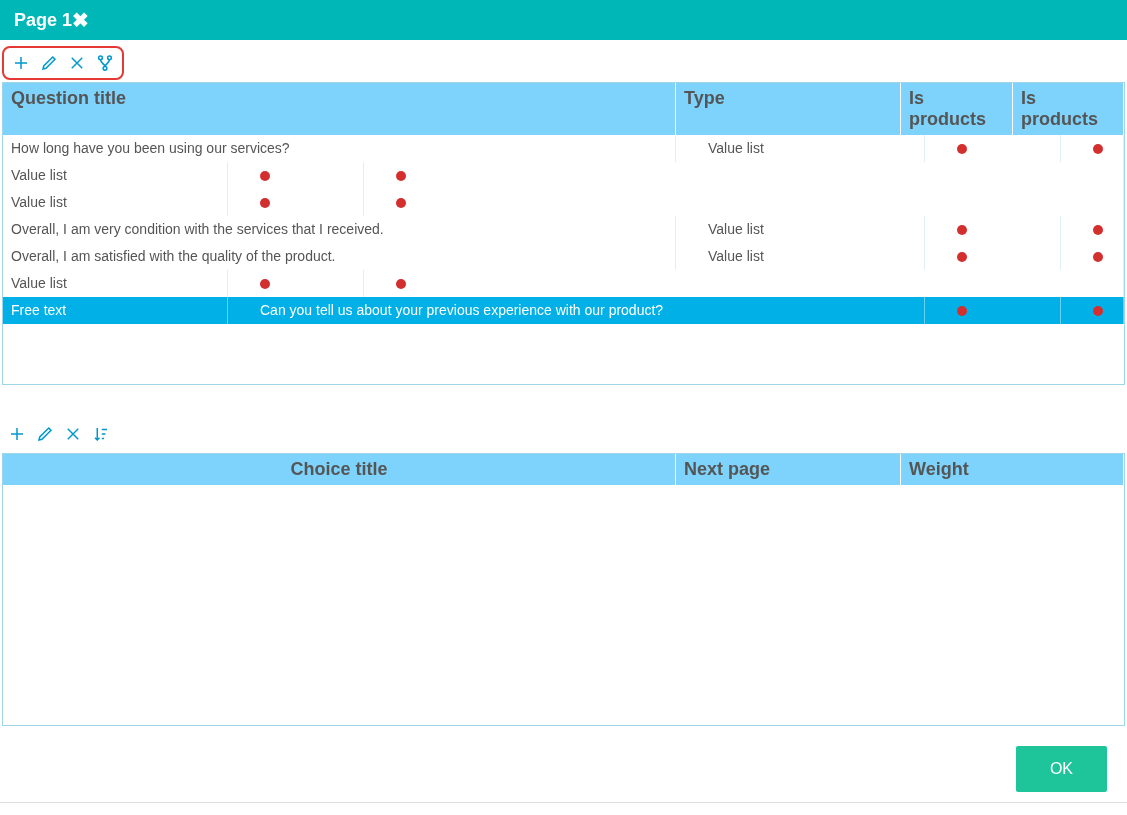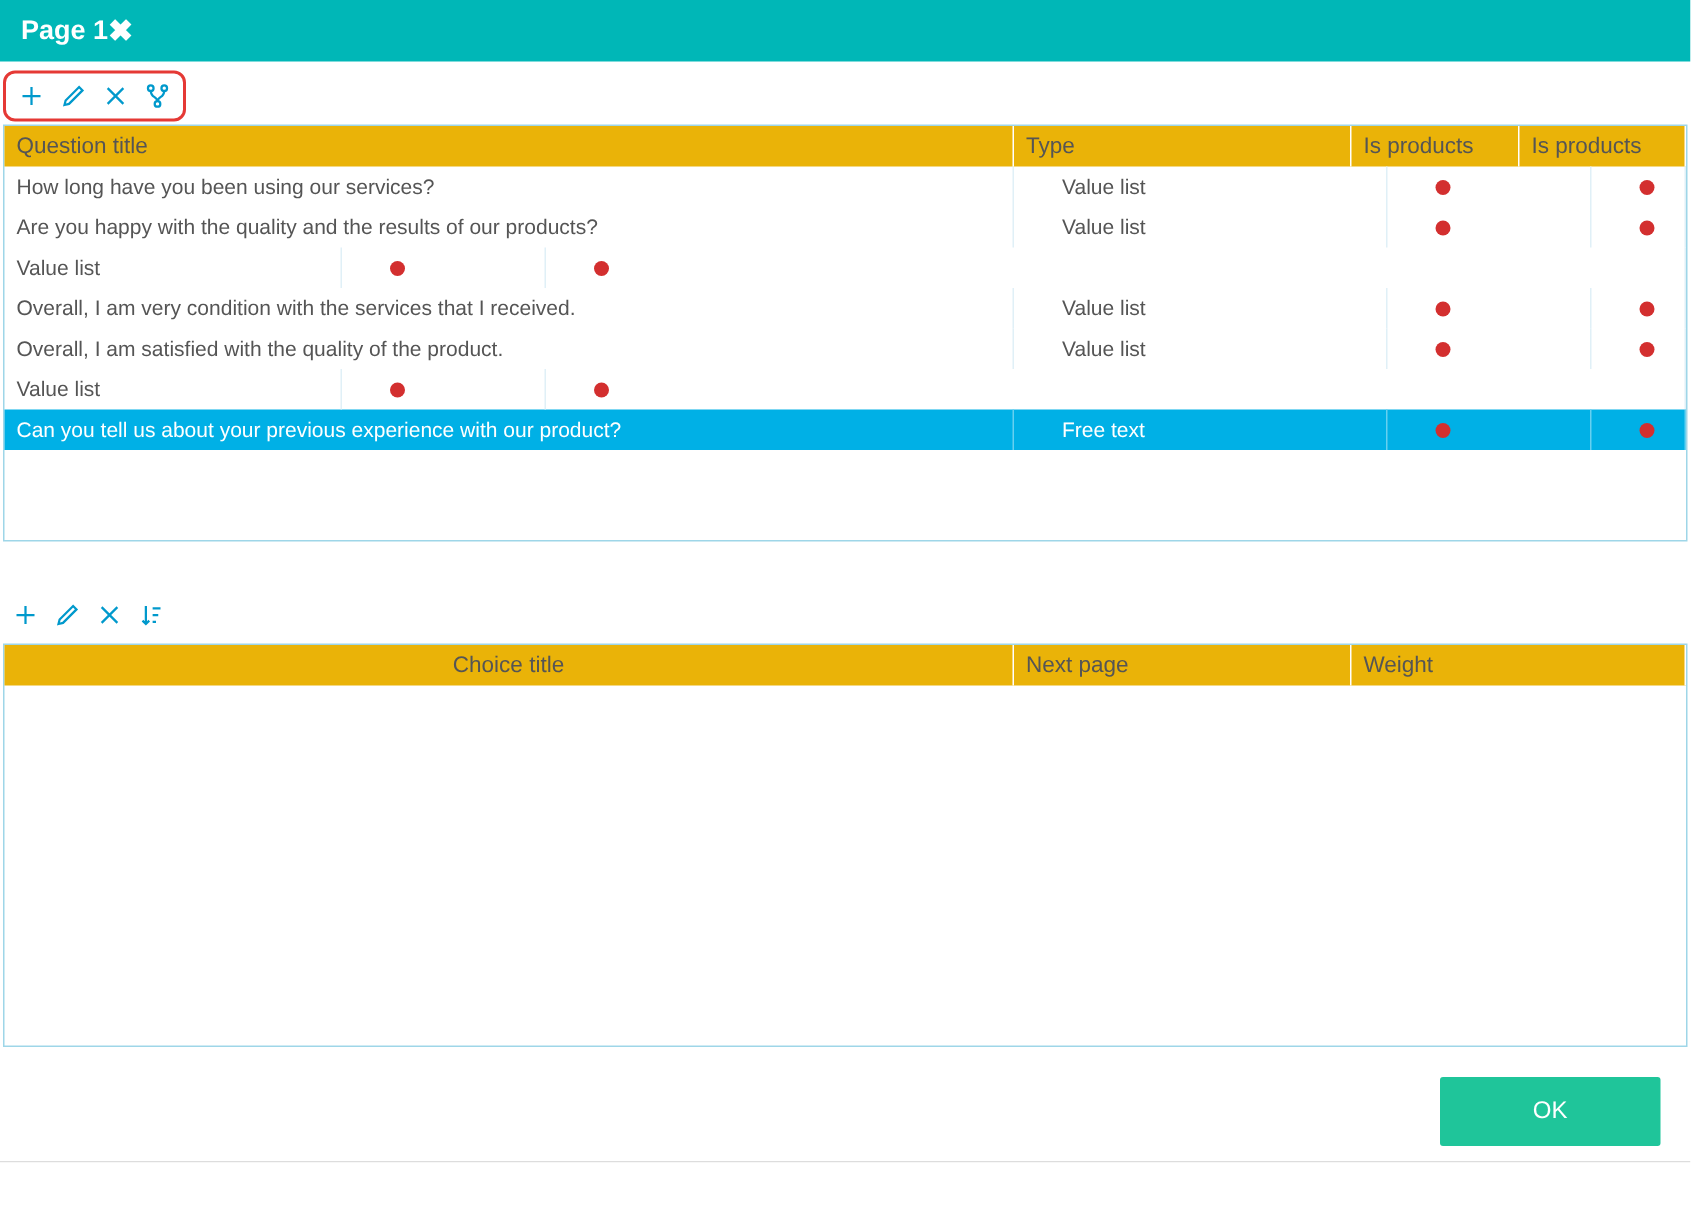--- a/index.html
+++ b/index.html
@@ -54,24 +54,24 @@
       stroke: #0099cc;
       fill: none;
       stroke-width: 2;
     }
     .grid {
       border: 1px solid #9ed6e8;
       margin: 0 2px;
     }
     .grid-head {
       display: flex;
-      background: #eab308;
+      background: #7dd3fc;
       color: #555;
-      font-weight: normal;
-      font-size: 15px;
+      font-weight: bold;
+      font-size: 18px;
     }
     .grid-head .cell, .grid-row .cell {
       padding: 5px 8px;
       border-right: 1px solid #fff;
     }
     .grid-row {
       display: flex;
       color: #555;
       gap: 24px;
     }
@@ -102,21 +102,21 @@
     .footer {
       padding: 20px 20px 10px;
       display: flex;
       justify-content: flex-end;
       border-bottom: 1px solid #ddd;
     }
     .ok-btn {
       background: #1fc59a;
       color: #fff;
       border: none;
-      padding: 14px 62px;
+      padding: 14px 34px;
       font-size: 16px;
       cursor: pointer;
       border-radius: 2px;
     }
     .section-gap { height: 30px; }
 
     
     .q-col-title { flex: 0 0 673px; }
     .q-col-type { flex: 0 0 225px; }
     .q-col-cond { flex: 0 0 112px; text-align: left; }
@@ -173,21 +173,20 @@
       <div class="cell q-col-mult">Is products</div>
     </div>
     <div id="questions-body">
         <div class="grid-row">
           <div class="cell q-col-title">How long have you been using our services?</div>
           <div class="cell q-col-type">Value list</div>
           <div class="cell q-col-cond"><span class="dot"></span></div>
           <div class="cell q-col-mult"><span class="dot"></span></div>
         </div>
         <div class="grid-row">
-          <div class="cell q-col-title">Are you happy with the quality and the results of our products?</div>
           <div class="cell q-col-type">Value list</div>
           <div class="cell q-col-cond"><span class="dot"></span></div>
           <div class="cell q-col-mult"><span class="dot"></span></div>
         </div>
         <div class="grid-row">
           <div class="cell q-col-type">Value list</div>
           <div class="cell q-col-cond"><span class="dot"></span></div>
           <div class="cell q-col-mult"><span class="dot"></span></div>
         </div>
         <div class="grid-row">
@@ -201,22 +200,22 @@
           <div class="cell q-col-type">Value list</div>
           <div class="cell q-col-cond"><span class="dot"></span></div>
           <div class="cell q-col-mult"><span class="dot"></span></div>
         </div>
         <div class="grid-row">
           <div class="cell q-col-type">Value list</div>
           <div class="cell q-col-cond"><span class="dot"></span></div>
           <div class="cell q-col-mult"><span class="dot"></span></div>
         </div>
         <div class="grid-row selected">
+          <div class="cell q-col-type">Free text</div>
           <div class="cell q-col-title">Can you tell us about your previous experience with our product?</div>
-          <div class="cell q-col-type">Free text</div>
           <div class="cell q-col-cond"><span class="dot"></span></div>
           <div class="cell q-col-mult"><span class="dot"></span></div>
         </div>
       </div>
     <div class="grid-body-pad"></div>
   </div>
 
   <div class="section-gap"></div>
 
   <div class="toolbar">

